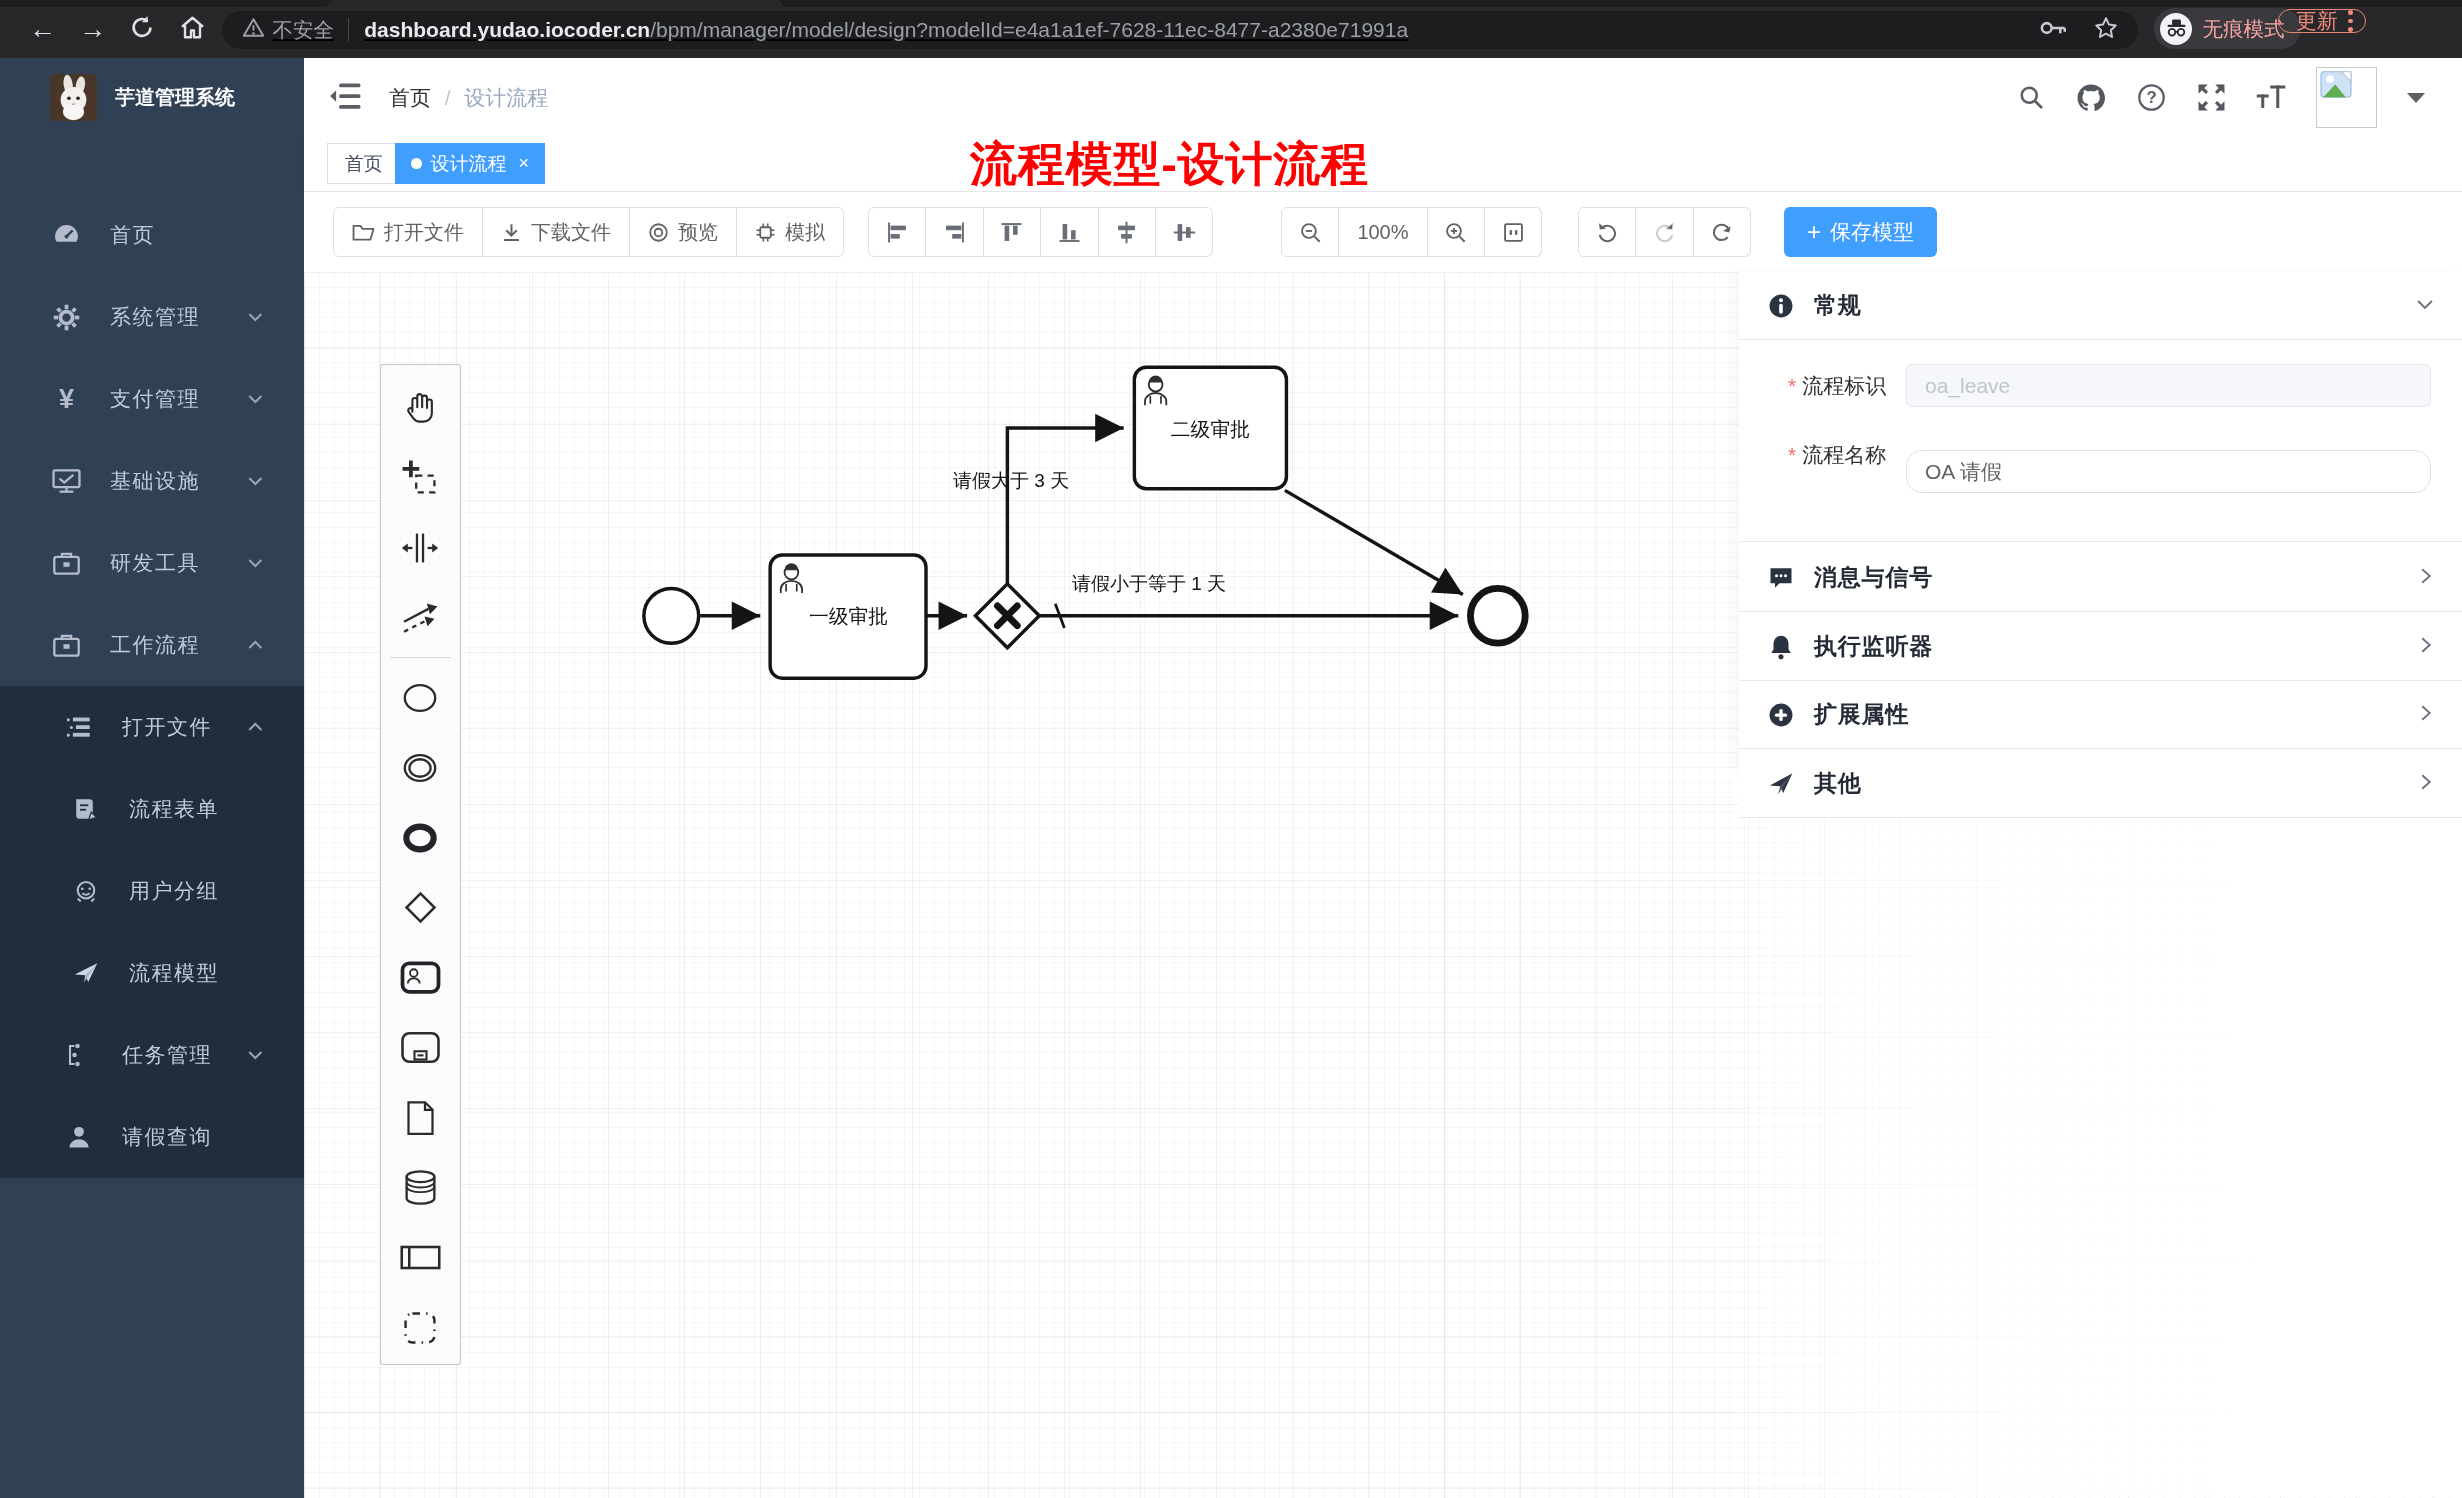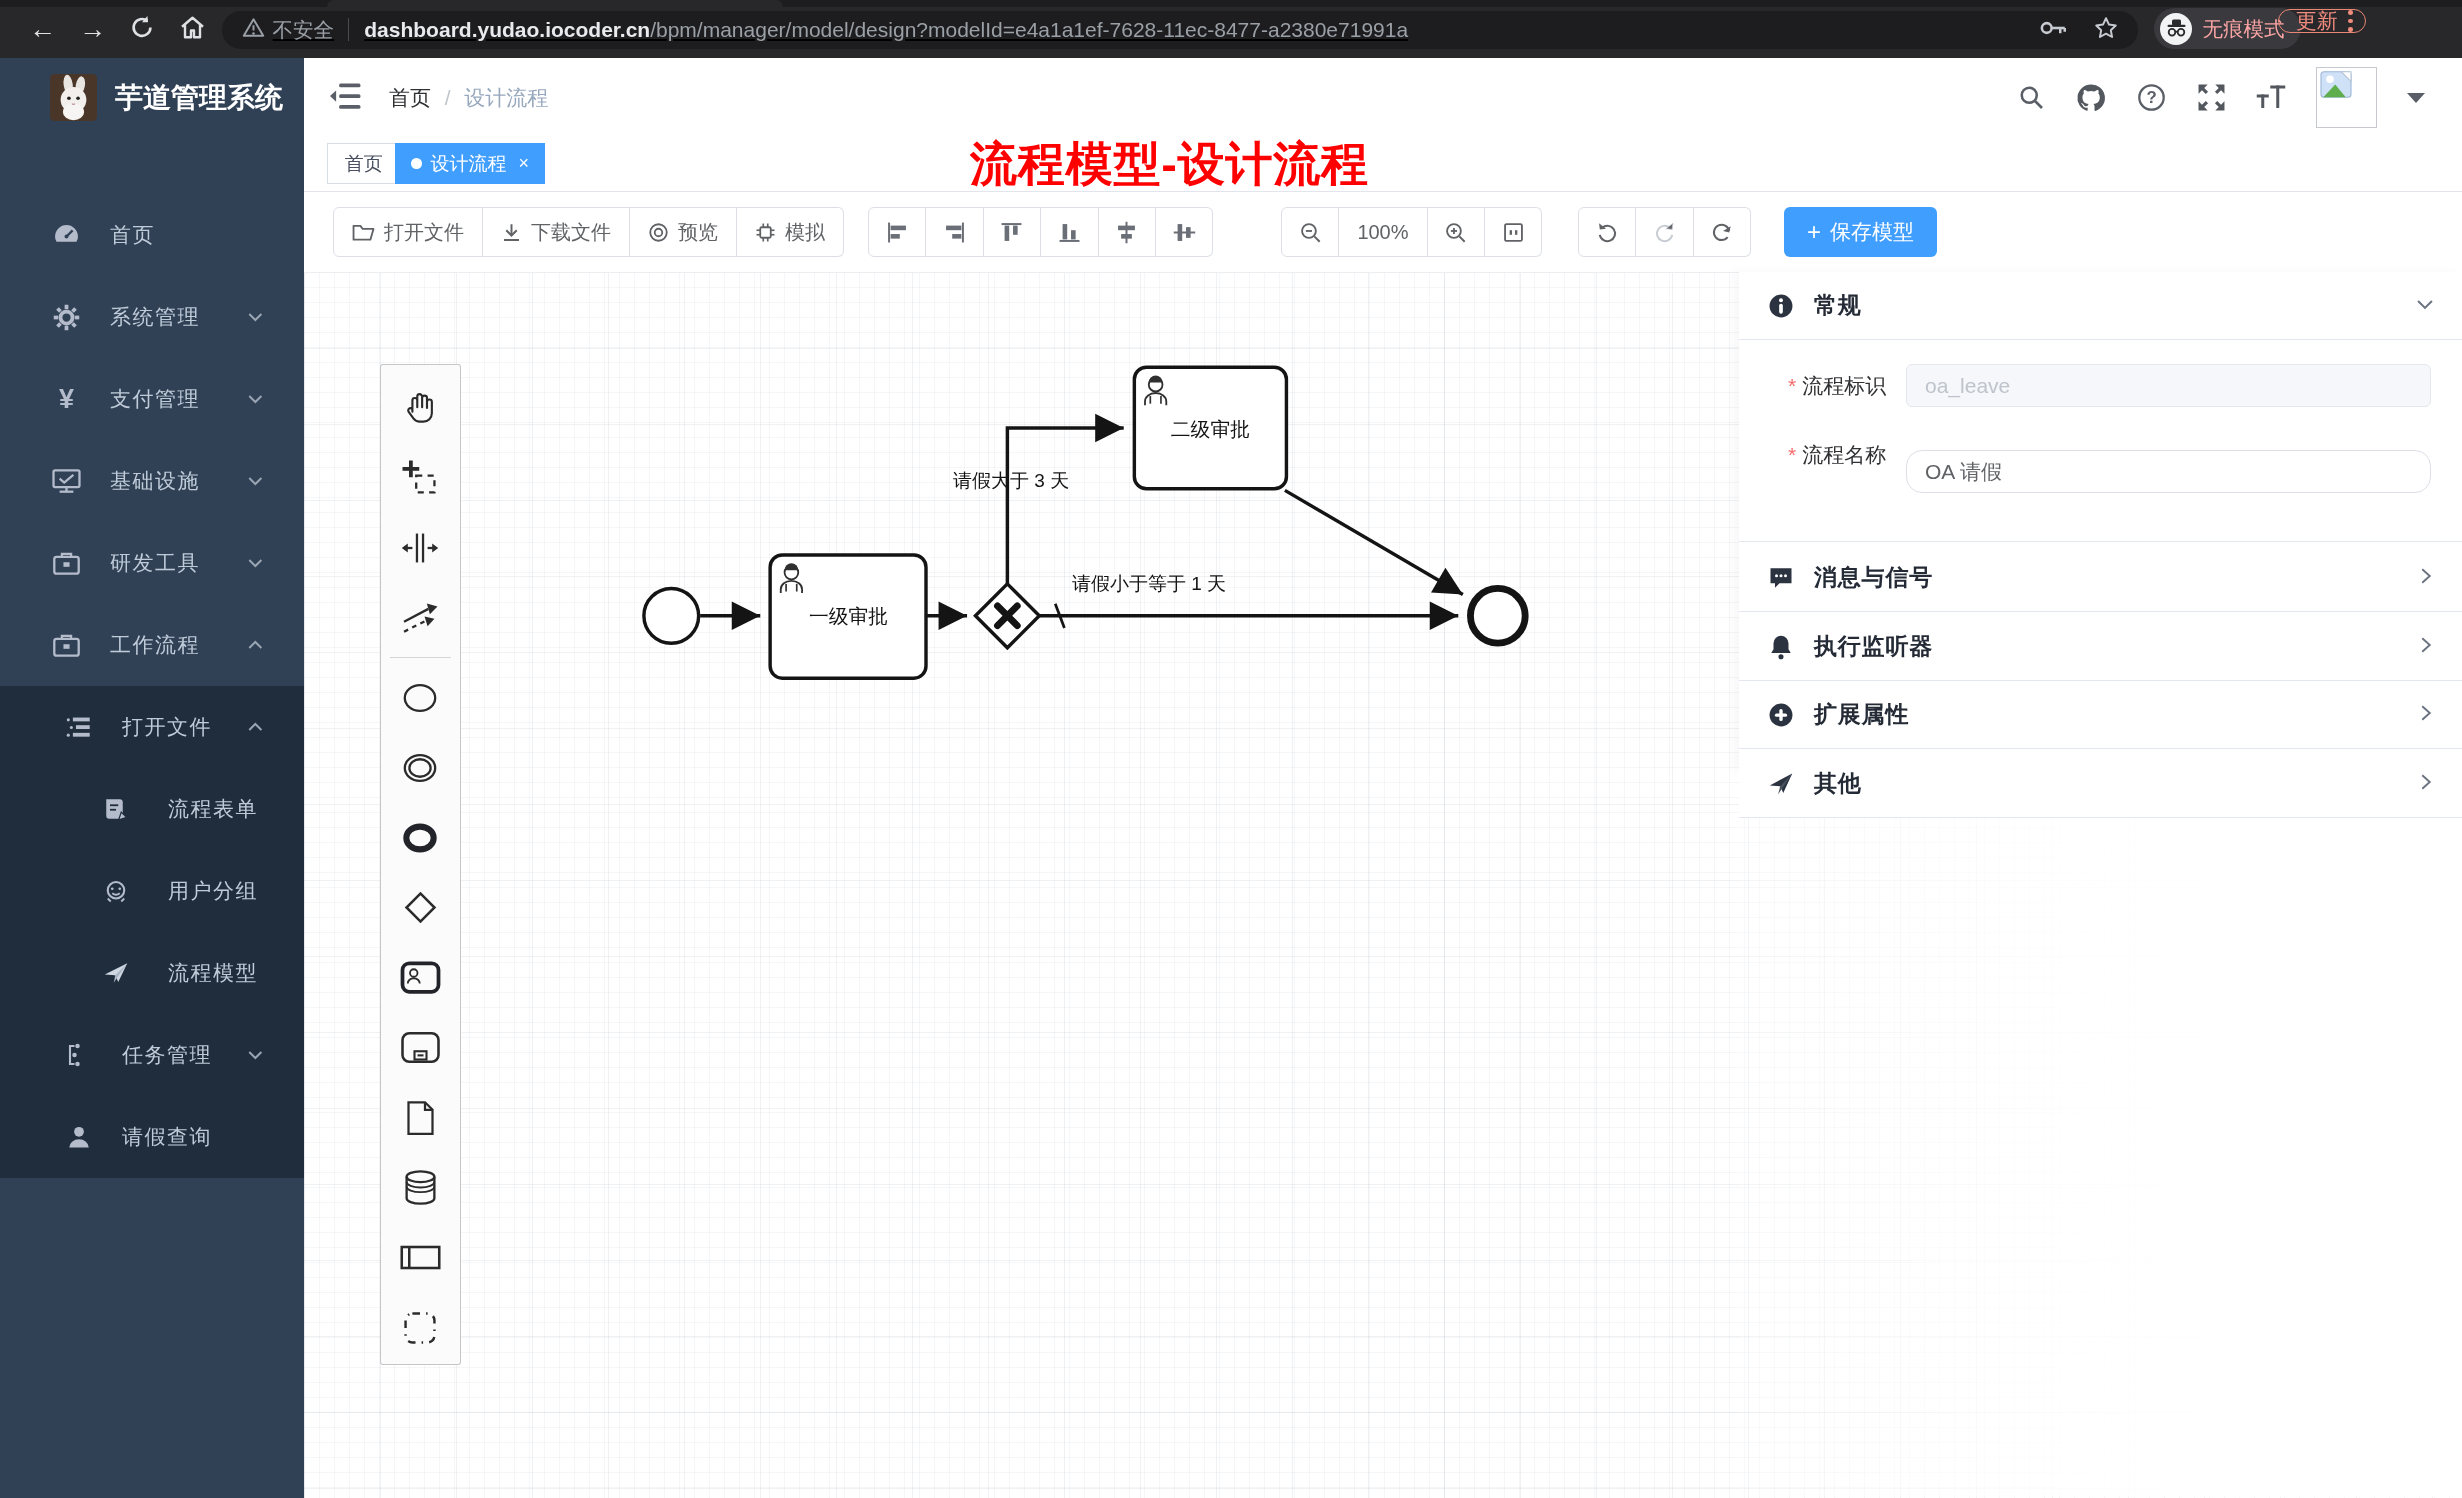--- a/index.html
+++ b/index.html
@@ -23,28 +23,28 @@
   .incog-label { color:#fca5a5; font-size:20.5px; }
   .update-pill { position:absolute; left:2278px; top:9px; height:24px; border-radius:20px; border:1.5px solid #e98774; display:flex; align-items:center; padding:0 12px 0 16.7px; gap:10.6px; }
   .update-label { color:#f08b7d; font-size:21px; }
   .kebab { display:flex; flex-direction:column; gap:3.8px; }
   .kebab i { width:4.6px; height:4.6px; border-radius:50%; background:#f08b7d; }
 
   
   .sidebar { position:absolute; left:0; top:58px; width:304px; height:1440px; background:#304156; }
   .logo-row { display:flex; align-items:center; height:79px; padding-left:50px; }
   .logo-img { width:47px; height:47px; border-radius:4.6px; overflow:hidden; flex:none; }
-  .app-title { color:#fff; font-size:28px; font-weight:bold; margin-left:18px; white-space:nowrap; }
+  .app-title { color:#fff; font-size:20px; font-weight:bold; margin-left:18px; white-space:nowrap; }
   .menu { position:absolute; left:0; top:136px; width:304px; }
   .mi { position:relative; display:flex; align-items:center; height:82px; color:#bfcbd9; font-size:21px; cursor:pointer; }
   .mi .ico { width:35px; display:flex; justify-content:center; flex:none; }
   .mi .lbl { margin-left:26px; letter-spacing:1.5px; white-space:nowrap; }
   .mi.lvl1 { padding-left:49px; }
   .mi.lvl2 { padding-left:61px; }
-  .mi.lvl3 { padding-left:98px;gap:9px; }
+  .mi.lvl3 { padding-left:68px; }
   .submenu-block { background:#1f2d3d; }
   .chev { position:absolute; right:40px; top:50%; width:16.7px; height:16.7px; }
   .chev svg { display:block; }
 
   
   .main-header { position:absolute; left:304px; top:58px; width:2158px; height:79px; background:#fff; }
   .hamburger { position:absolute; left:26px; top:24px; width:30px; height:30px; cursor:pointer; }
   .crumbs { position:absolute; left:85px; top:0; height:79px; display:flex; align-items:center; font-size:21px; }
   .crumb-home { color:#303133; cursor:pointer; }
   .crumb-sep { color:#c0c4cc; margin:0 13.7px; }

